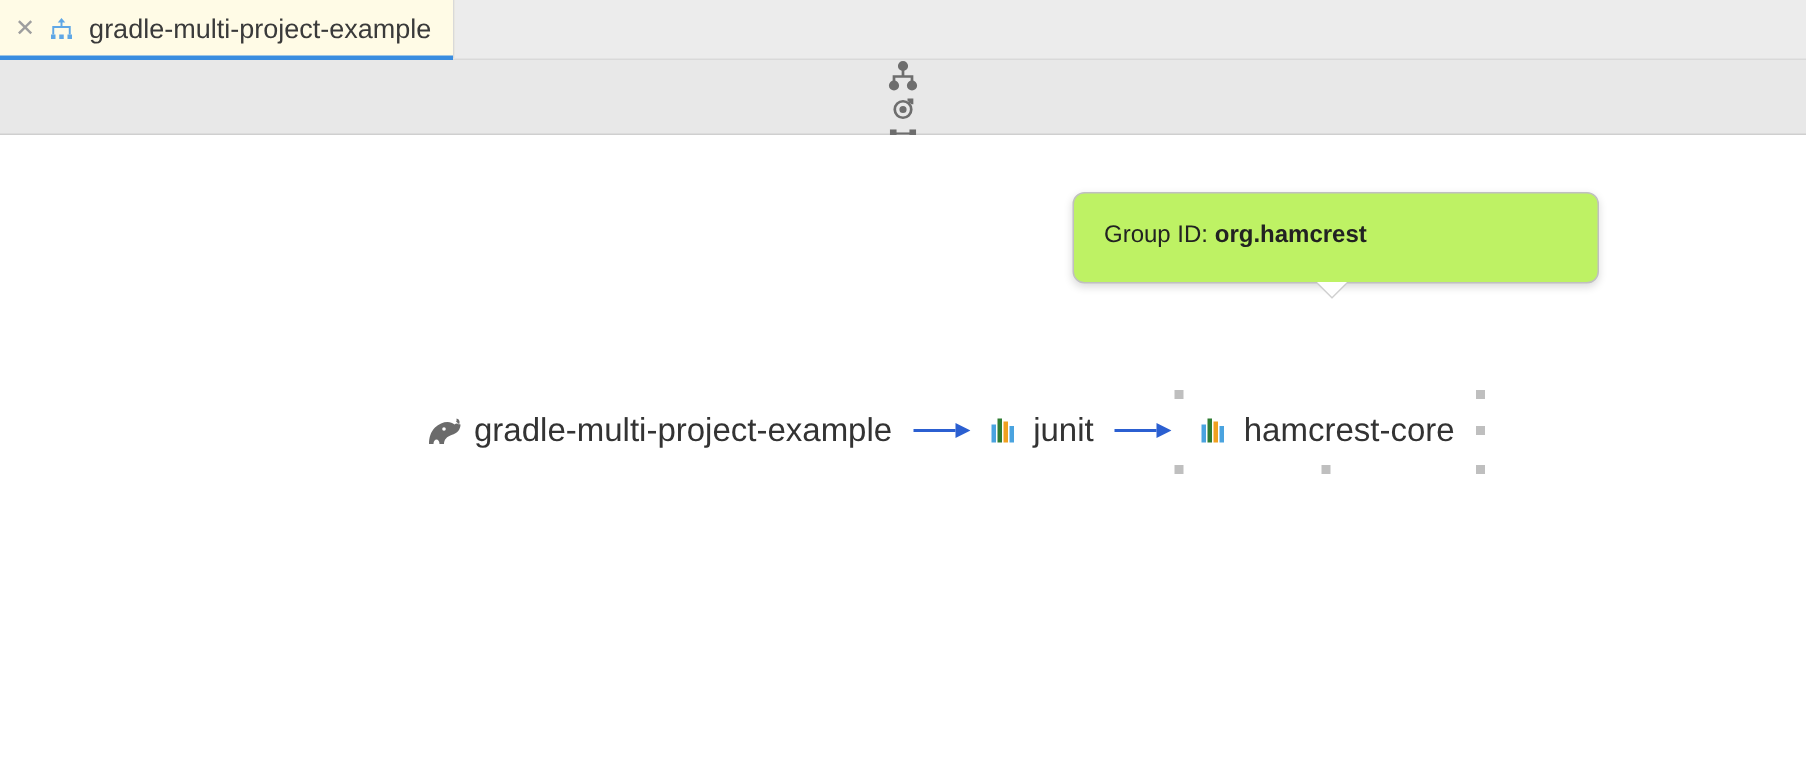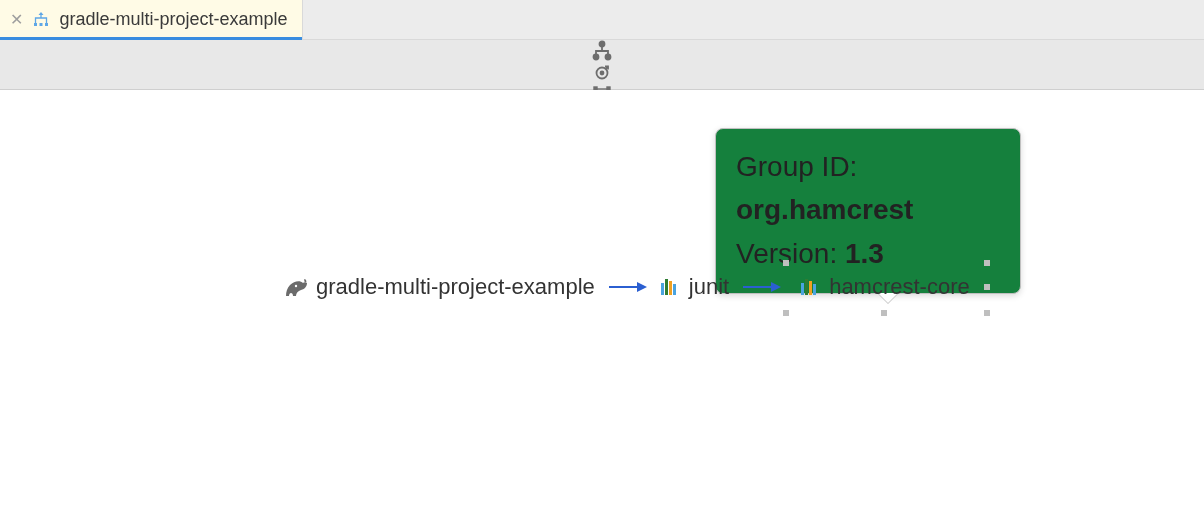--- a/index.html
+++ b/index.html
@@ -92,27 +92,27 @@
     .sel-dot {
       position: absolute;
       width: 6px; height: 6px;
       background: #bfbfbf;
     }
     
     .tooltip {
       position: absolute;
       left: 715px;
       top: 38px;
-      width: 306px;
+      width: 351px;
       padding: 16px 20px 18px 20px;
-      background: #15803d;
+      background: #bef264;
       border: 1px solid #c0c0c0;
       border-radius: 8px;
       box-shadow: 0 2px 6px rgba(0,0,0,0.15);
-      font-size: 28px;
+      font-size: 16px;
       color: #222;
       line-height: 1.55;
     }
     .tooltip .row b { font-weight: 700; }
     .tooltip-pointer {
       position: absolute;
       bottom: -10px;
       left: 162px;
       width: 0; height: 0;
       border-left: 10px solid transparent;
@@ -241,23 +241,20 @@
     </svg>
   </div>
 </div>
 
 <div class="canvas">
 
   <div class="tooltip">
     <div class="row">
       <span>Group ID: </span><b>org.hamcrest</b>
     </div>
-    <div class="row">
-      <span>Version: </span><b>1.3</b>
-    </div>
     <div class="tooltip-pointer"></div>
   </div>
 
   <div class="graph-row">
 
     <span class="node">
       <span>
         <svg width="28" height="22" viewBox="0 0 28 22">
           <path d="M24 3 c2 0 3 2 2 4 c-1 -1 -2 -1 -3 0 c-3 -3 -9 -2 -13 2 c-3 3 -4 7 -4 11 h3 c0 -2 1 -3 2 -3 c1 0 2 1 2 3 h3 c0 -3 2 -5 5 -6 c4 -1 6 -4 6 -7 c-1 0 -2 -1 -3 -2 c1 -1 0 -2 0 -2 z" fill="#6b6b6b"></path>
           <circle cx="16" cy="10" r="1.2" fill="#ffffff"></circle>

